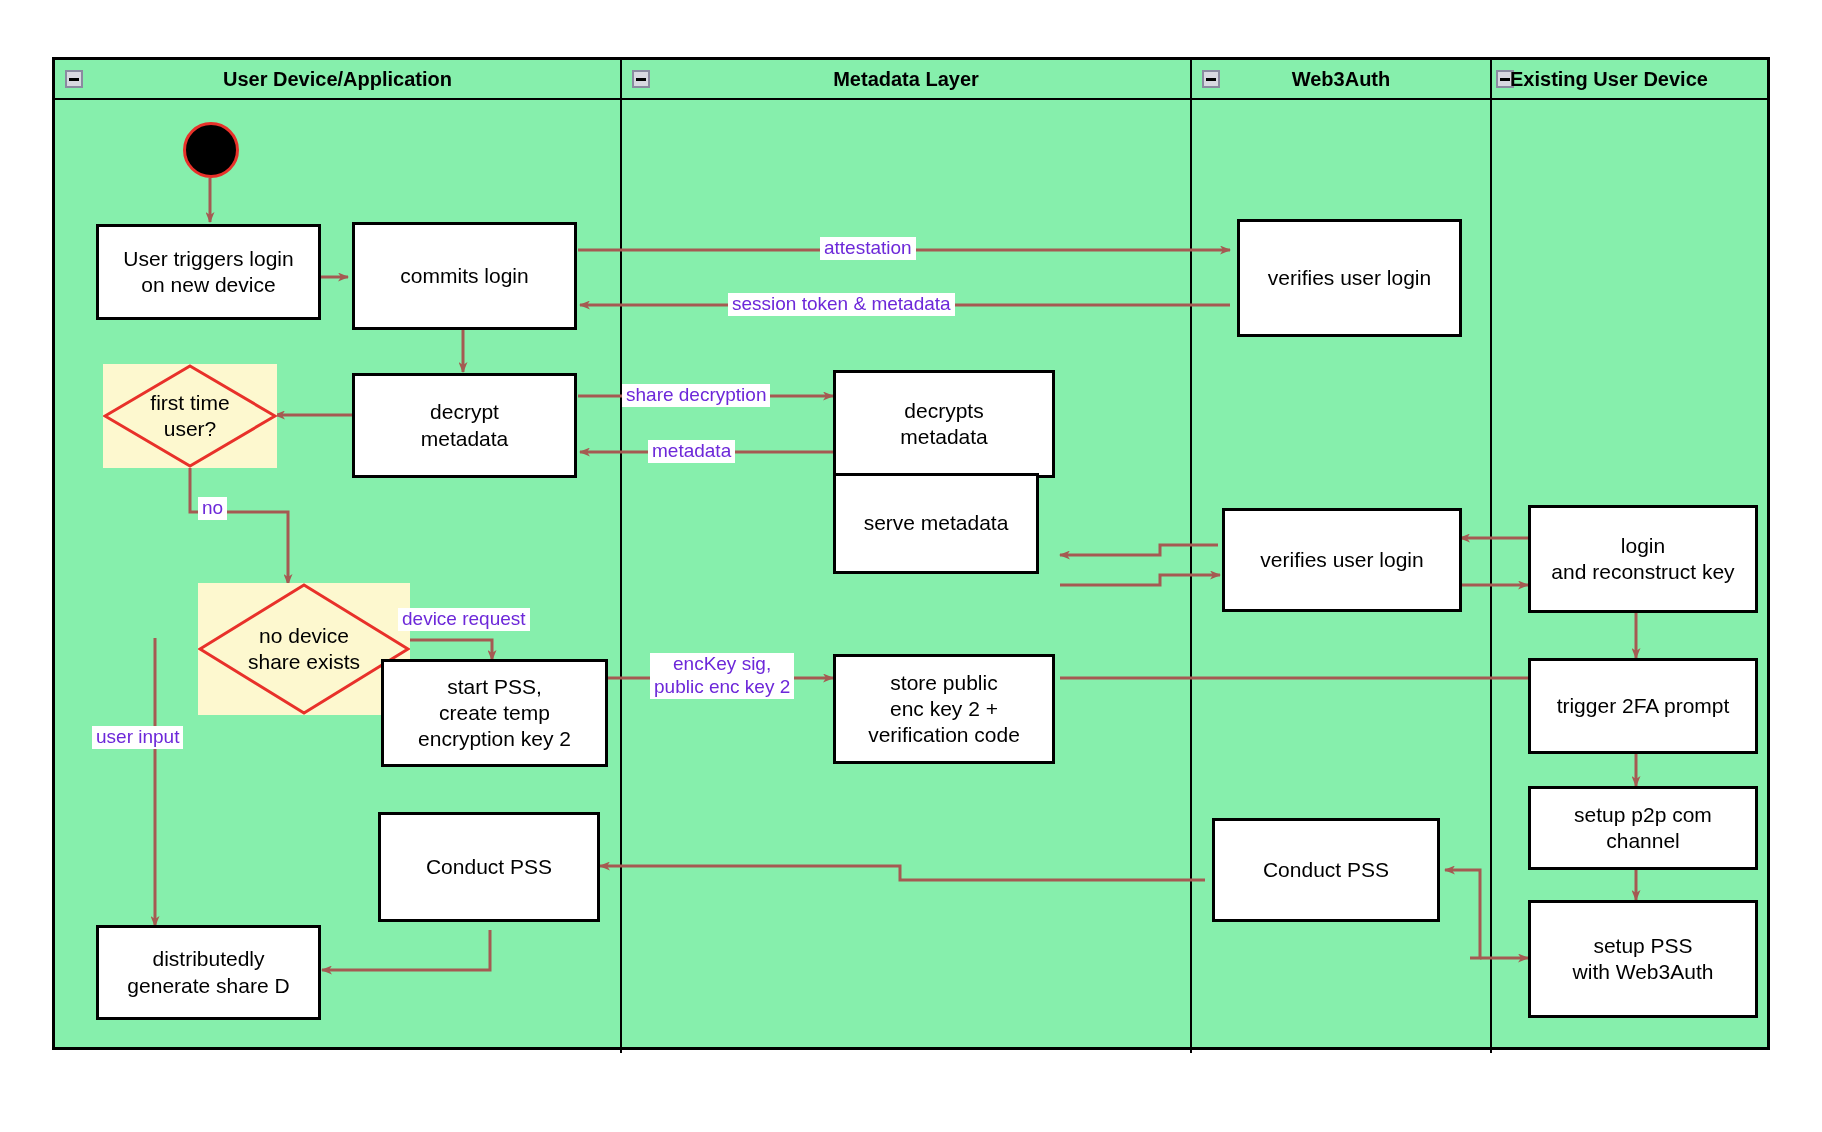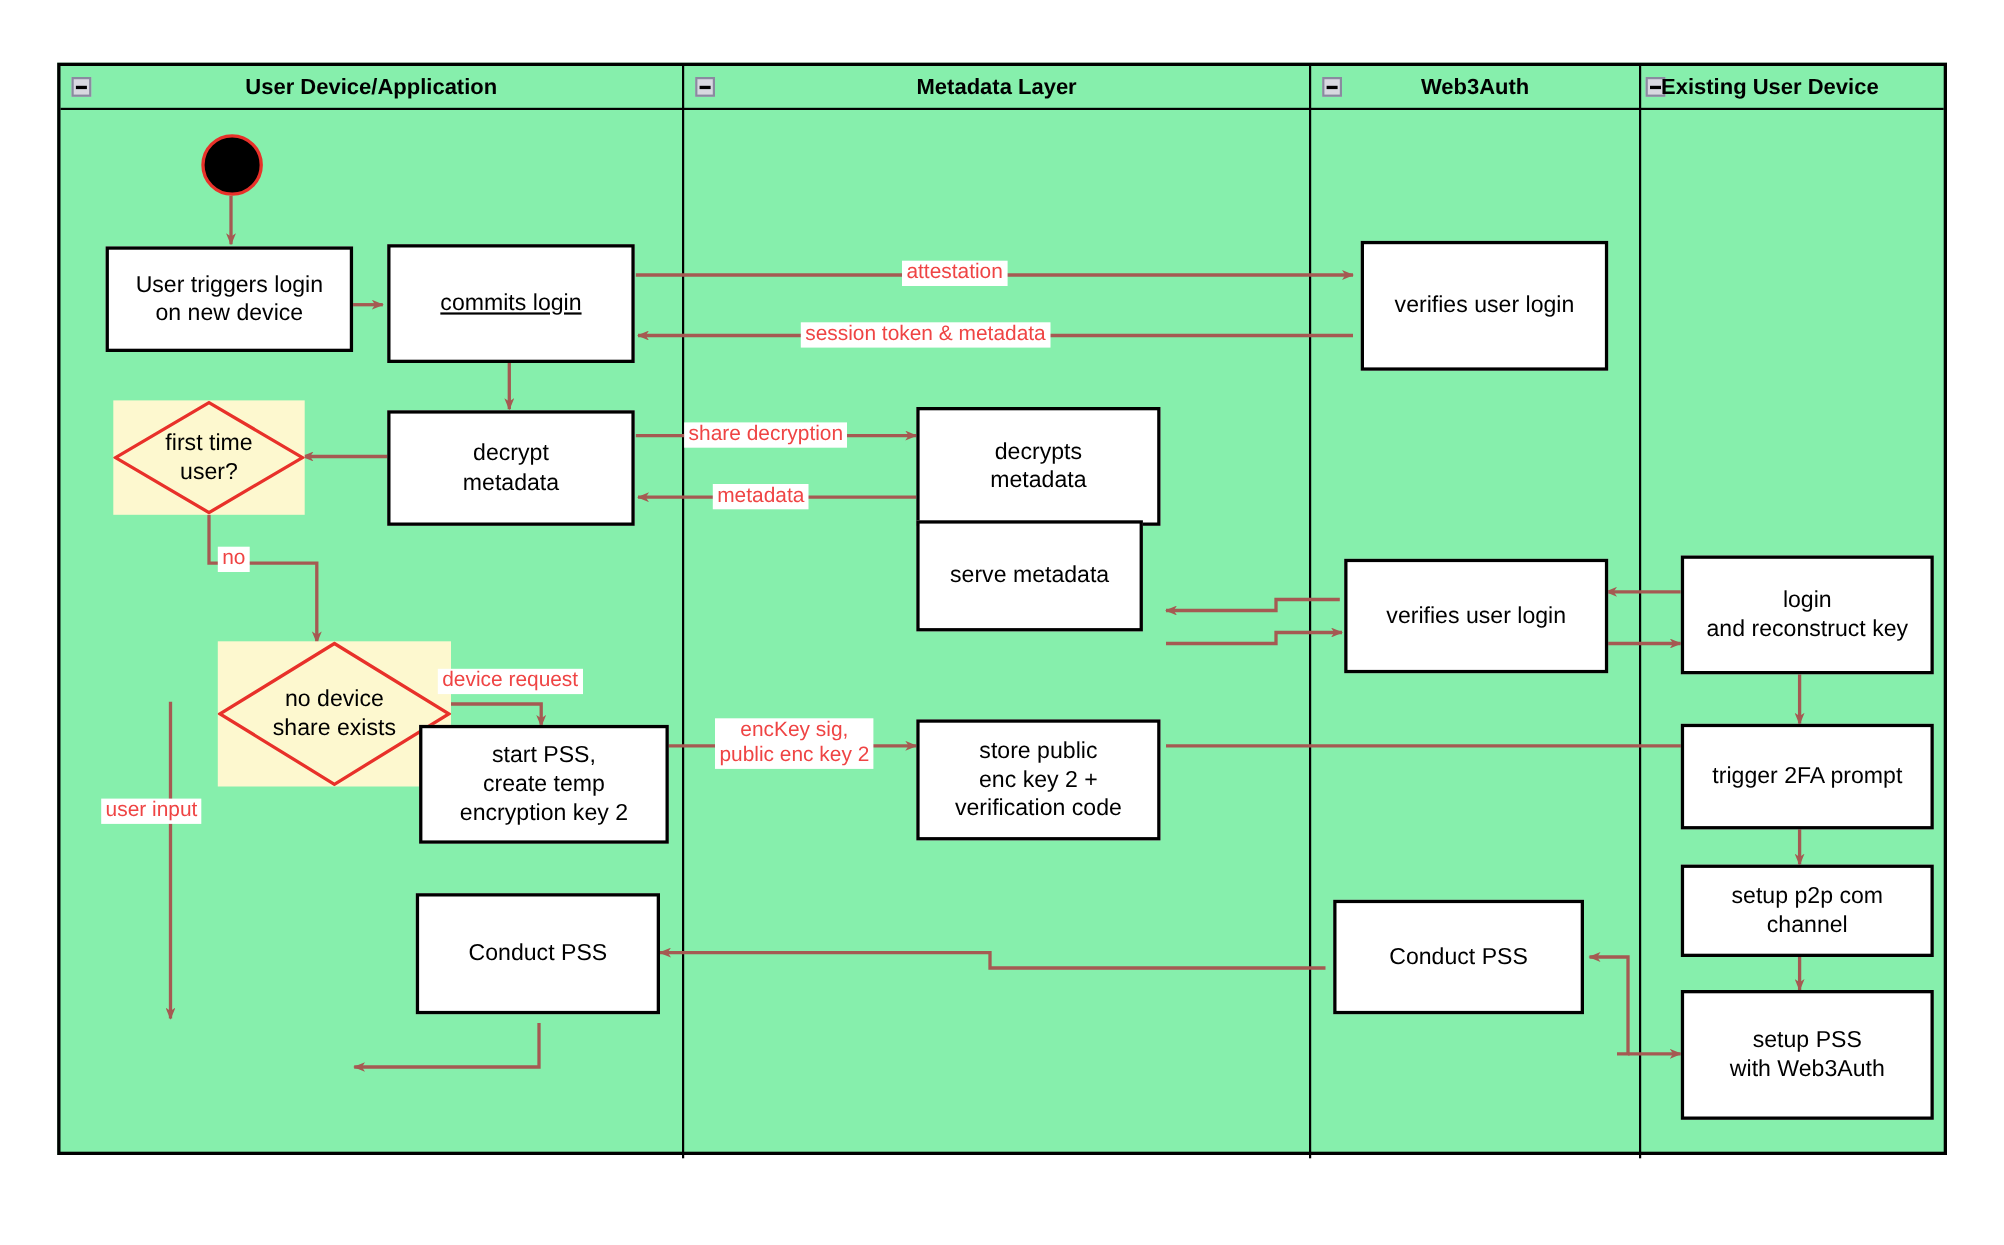--- a/index.html
+++ b/index.html
@@ -29,21 +29,21 @@
   .diamond{position:absolute;background:#fdf8cf;border:0;box-sizing:border-box;}
   .diamond .dshape{position:absolute;left:0;top:0;width:100%;height:100%;}
   .diamond .dlabel{position:absolute;left:0;top:0;width:100%;height:100%;
                    display:flex;align-items:center;justify-content:center;
                    text-align:center;font-size:21px;color:#000;line-height:1.25;}
 
   .start-node{position:absolute;width:56px;height:56px;border-radius:50%;
               background:#000;border:3px solid #e8312a;box-sizing:border-box;}
 
   
-  .elabel{position:absolute;font-size:19px;color:#ef4444;background:#fff;
+  .elabel{position:absolute;font-size:19px;color:#6d28d9;background:#fff;
           padding:0 4px;white-space:nowrap;line-height:1.2;text-align:center;}
 
   svg.edges{position:absolute;left:0;top:0;width:1822px;height:1132px;
             pointer-events:none;overflow:visible;}
 </style>
 </head>
 <body>
 
 <div id="diagram">
 
@@ -125,21 +125,21 @@
       <path d="M490,930 L490,970 L322,970"></path>
     </g>
   </svg>
 
   <div class="start-node" style="left:183px;top:122px;"></div>
 
   <div class="node" style="left:96px;top:224px;width:225px;height:96px;">
     <span>User triggers login<br>on new device</span>
   </div>
 
-  <div class="node" style="left:352px;top:222px;width:225px;height:108px;text-decoration:underline;">
+  <div class="node" style="left:352px;top:222px;width:225px;height:108px;">
     <span>commits login</span>
   </div>
 
   <div class="node" style="left:352px;top:373px;width:225px;height:105px;">
     <span>decrypt<br>metadata</span>
   </div>
 
   <div class="diamond" style="left:103px;top:364px;width:174px;height:104px;">
     <svg class="dshape" viewBox="0 0 174 104" preserveAspectRatio="none">
       <polygon points="87,2 172,52 87,102 2,52" fill="#fdf8cf" stroke="#e8312a" stroke-width="3"></polygon>
@@ -159,20 +159,23 @@
   </div>
 
   <div class="node" style="left:381px;top:659px;width:227px;height:108px;">
     <span>start PSS,<br>create temp<br>encryption key 2</span>
   </div>
 
   <div class="node" style="left:378px;top:812px;width:222px;height:110px;">
     <span>Conduct PSS</span>
   </div>
 
+  <div class="node" style="left:96px;top:925px;width:225px;height:95px;">
+    <span>distributedly<br>generate share D</span>
+  </div>
 
   <div class="node" style="left:833px;top:370px;width:222px;height:108px;">
     <span>decrypts<br>metadata</span>
   </div>
 
   <div class="node" style="left:833px;top:473px;width:206px;height:101px;">
     <span>serve metadata</span>
   </div>
 
   <div class="node" style="left:833px;top:654px;width:222px;height:110px;">

